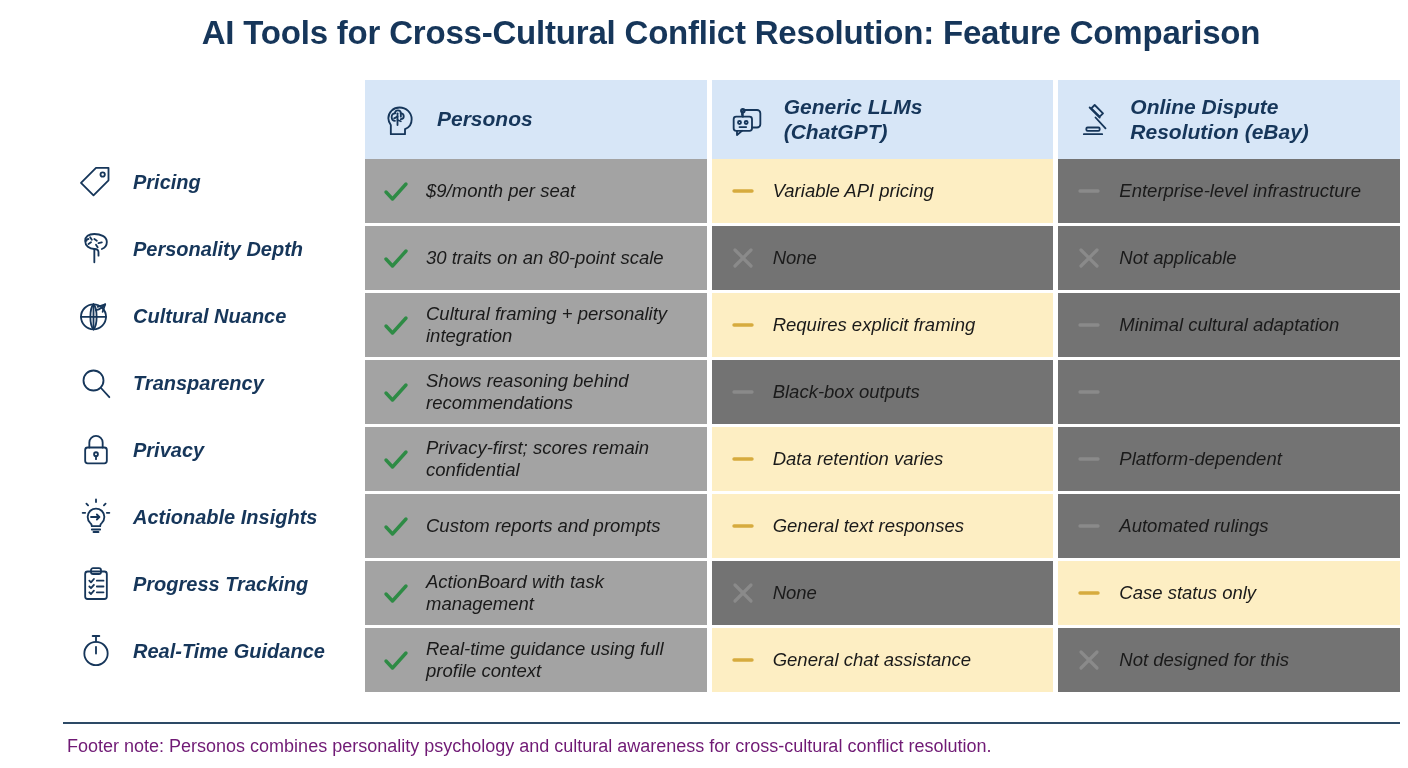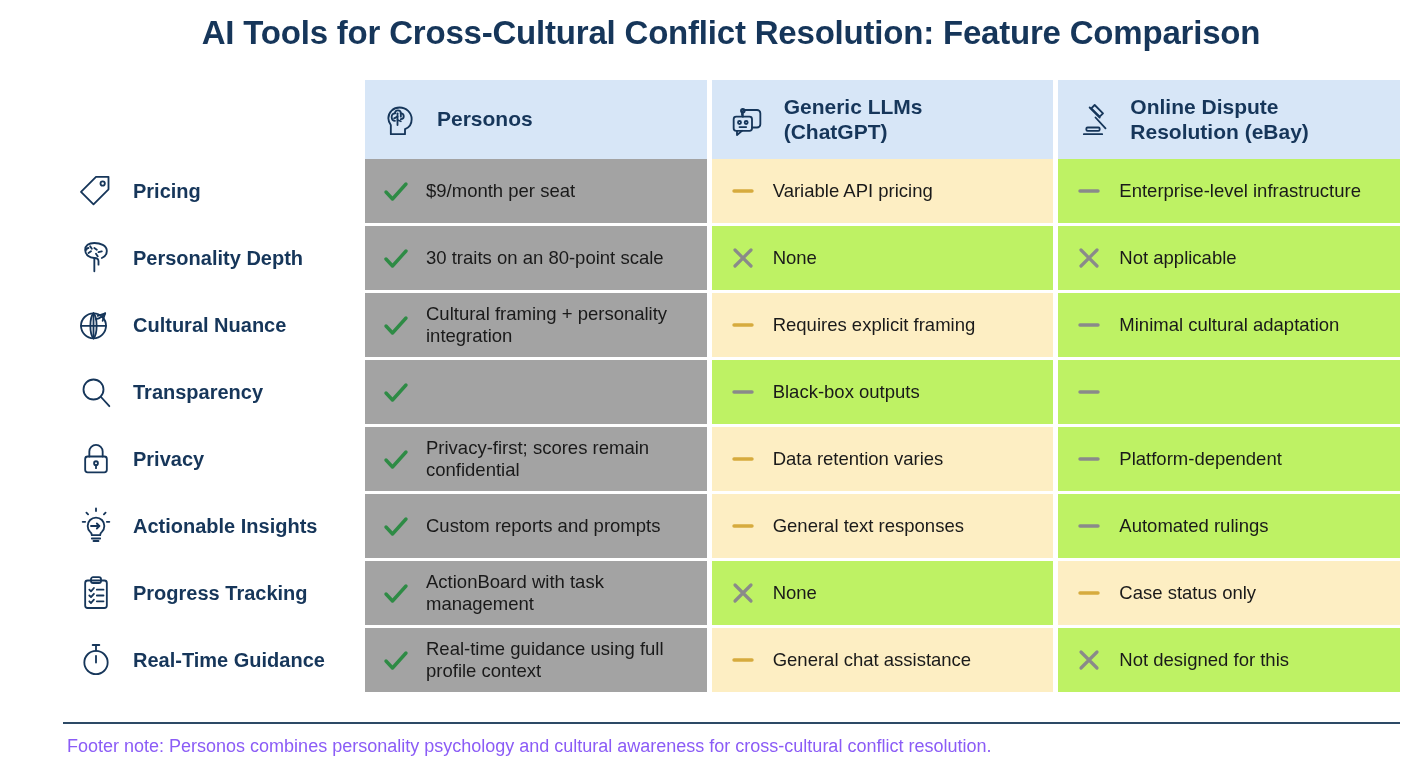--- a/index.html
+++ b/index.html
@@ -40,22 +40,23 @@
   .table {
     position: absolute;
     left: 36px;
     top: 80px;
     width: 1337px;
     display: flex;
     flex-direction: column;
   }
   .row {
     display: flex;
-    align-items: center;
+    align-items: flex-start;
     width: 100%;
+    font-style: italic;
   }
   .row + .row { margin-top: 3px; }
 
   .cell-label {
     width: 302px;
     flex: 0 0 302px;
     display: flex;
     align-items: center;
     gap: 14px;
     padding-left: 10px;
@@ -86,21 +87,21 @@
     font-size: 21px;
     font-weight: bold;
     line-height: 1.18;
     color: #16365a;
   }
 
   
   .body-row .cell { min-height: 64px; }
   .c-good { background: #a3a3a3; }
   .c-warn { background: #fdeec3; gap: 13px; }
-  .c-none { background: #bef264; }
+  .c-none { background: #737373; }
 
   .cell .ctext {
     font-size: 18.5px;
     line-height: 1.2;
     color: #1a1a1a;
     font-weight: normal;
   }
 
   .row-label-text {
     font-size: 20px;
@@ -149,21 +150,21 @@
     width: 1337px;
     height: 2px;
     background: #2d4a66;
   }
   .footer-note {
     position: absolute;
     left: 40px;
     top: 735px;
     width: 1330px;
     font-size: 18px;
-    color: #8b5cf6;
+    color: #701a75;
     line-height: 1.3;
   }
 </style>
 </head>
 <body>
 
 <div class="page">
 
   <div class="title">AI Tools for Cross-Cultural Conflict Resolution: Feature Comparison</div>
 
@@ -348,20 +349,21 @@
               </svg>
             </span>
             <span class="row-label-text">Transparency</span>
           </div>
           <div class="cell c-good">
             <span class="mark">
               <svg width="30" height="30" viewBox="0 0 30 30" fill="none" stroke="#2e8b45" stroke-width="3.4" stroke-linecap="round" stroke-linejoin="round">
                 <path d="M5 16l6.5 7L25 8"></path>
               </svg>
             </span>
+            <span class="ctext">Shows reasoning behind recommendations</span>
           </div>
           <div class="col-sep"></div>
           <div class="cell c-none">
             <span class="mark">
               <svg width="30" height="30" viewBox="0 0 30 30" fill="none" stroke="#8a8a8a" stroke-width="3.4" stroke-linecap="round">
                 <path d="M6 15h18"></path>
               </svg>
             </span>
             <span class="ctext">Black-box outputs</span>
           </div>

